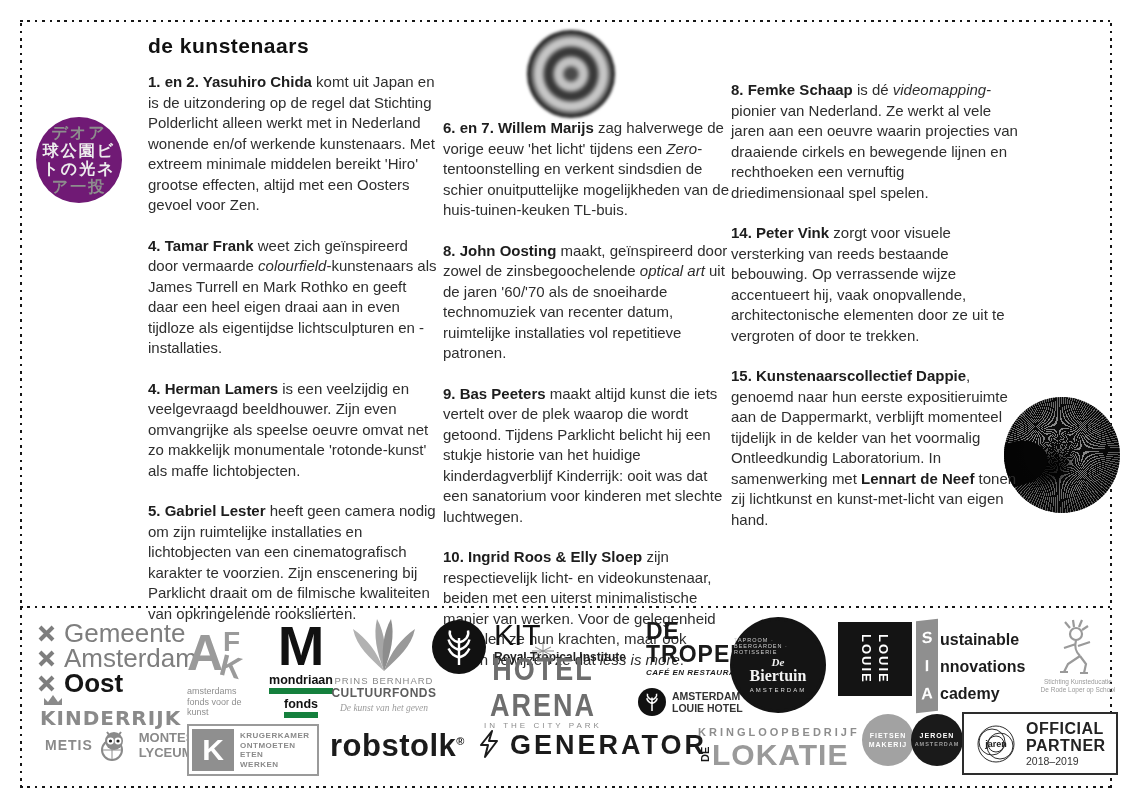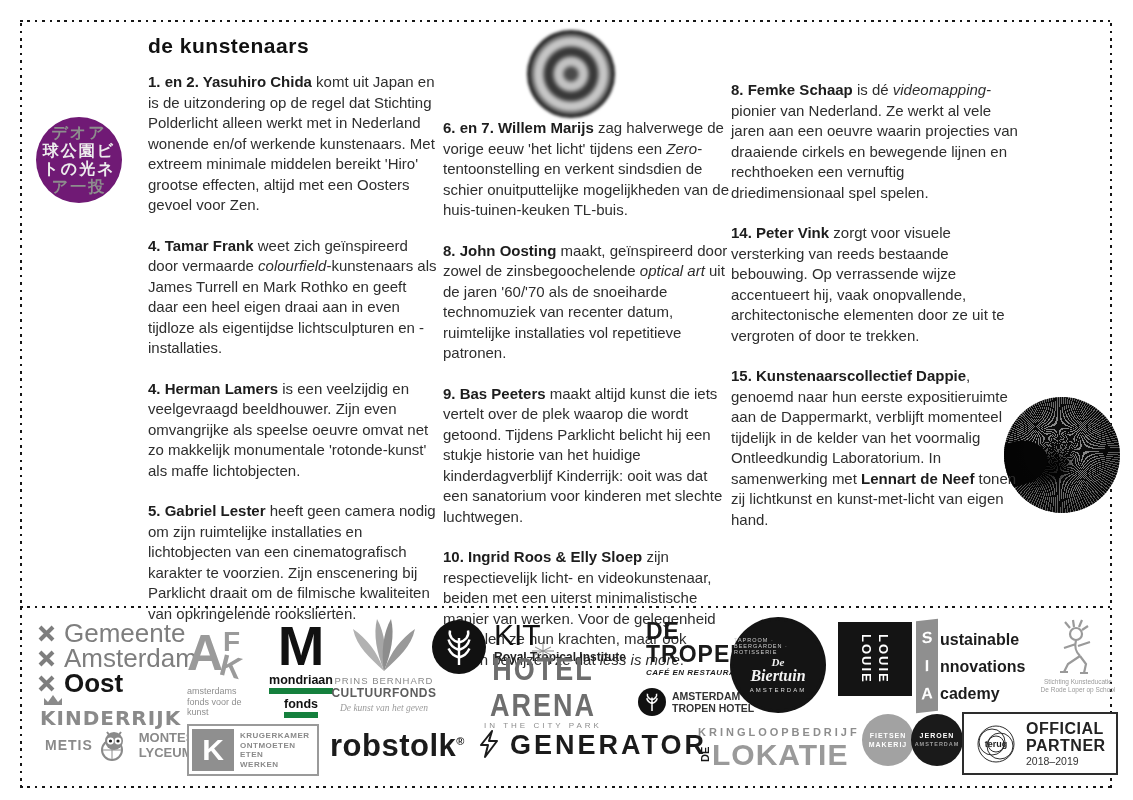--- a/index.html
+++ b/index.html
@@ -70,21 +70,21 @@
   .tropen .tg{font-size:8px;font-weight:700;font-style:italic;margin-top:2px;letter-spacing:.5px;}
   
   .ath{display:flex;align-items:center;gap:6px;}
   .ath .circ{width:28px;height:28px;border-radius:50%;background:#111;display:flex;align-items:center;justify-content:center;}
   .ath .tx{font-size:10.5px;line-height:12px;color:#333;font-weight:600;}
   
   .biertuin{width:96px;height:96px;border-radius:50%;background:#141414;border:4px dotted #141414;
             box-sizing:border-box;display:flex;flex-direction:column;align-items:center;justify-content:center;color:#f3f3f3;}
   .biertuin .ring{font-size:5.5px;letter-spacing:1px;color:#cfcfcf;}
   .biertuin .de{font-family:"Liberation Serif",serif;font-style:italic;font-weight:700;font-size:11px;margin-top:1px;}
-  .biertuin .nm{font-family:"Liberation Serif",serif;font-style:italic;font-weight:800;font-size:16px;line-height:16px;}
+  .biertuin .nm{font-family:"Liberation Serif",serif;font-weight:800;font-size:16px;line-height:16px;}
   .biertuin .city{font-size:6px;letter-spacing:2px;margin-top:3px;color:#dedede;}
   
   .louie{width:74px;height:74px;background:#141414;display:flex;align-items:center;justify-content:center;gap:4px;}
   .louie .vword{writing-mode:vertical-lr;color:#fff;font-size:13px;font-weight:700;letter-spacing:2px;line-height:13px;}
   
   .sia{display:flex;gap:2px;}
   .sia .bar{width:22px;height:92px;background:#8f8f8f;transform:skewY(-6deg);display:flex;flex-direction:column;
             align-items:center;justify-content:space-around;color:#fff;font-weight:800;font-size:16px;padding:4px 0;box-sizing:border-box;}
   .sia .words{font-size:16px;font-weight:700;color:#1c1c1c;line-height:27px;padding-top:6px;}
   
@@ -253,21 +253,21 @@
   </div>
 
   <div class="logo ath" style="left:638px;top:688px;">
     <div class="circ">
       <svg width="18" height="20" viewBox="0 0 24 26">
         <path d="M12 25 V7 M12 10 C8 9 5 6 6 2 M12 10 C16 9 19 6 18 2 M12 15 C9 14 6 12 5 8 M12 15 C15 14 18 12 19 8" stroke="#fff" stroke-width="2" fill="none"></path>
         </svg>
     </div>
     <div class="tx">
       <div>AMSTERDAM</div>
-      <div>TROPEN HOTEL</div>
+      <div>LOUIE HOTEL</div>
     </div>
   </div>
 
   <div class="logo biertuin" style="left:730px;top:617px;">
     <div class="ring">TAPROOM · BEERGARDEN · ROTISSERIE</div>
     <div class="de">De</div>
     <div class="nm">Biertuin</div>
     <div class="city">AMSTERDAM</div>
   </div>
 
@@ -368,21 +368,21 @@
   <div class="logo alf" style="left:962px;top:712px;">
     <div class="badge">
       <svg width="44" height="44">
         <g fill="none" stroke="#2d2d2d" stroke-width="1">
           <circle cx="22" cy="22" r="18"></circle>
             <circle cx="18" cy="20" r="13"></circle>
             <circle cx="26" cy="24" r="13"></circle>
             <circle cx="22" cy="22" r="8"></circle>
         </g>
       </svg>
-      <span>terug</span>
+      <span>jaren</span>
     </div>
     <div class="tx">
       <div class="l">OFFICIAL</div>
       <div class="l">PARTNER</div>
       <div class="yr">2018–2019</div>
     </div>
   </div>
 
 </div>
 

